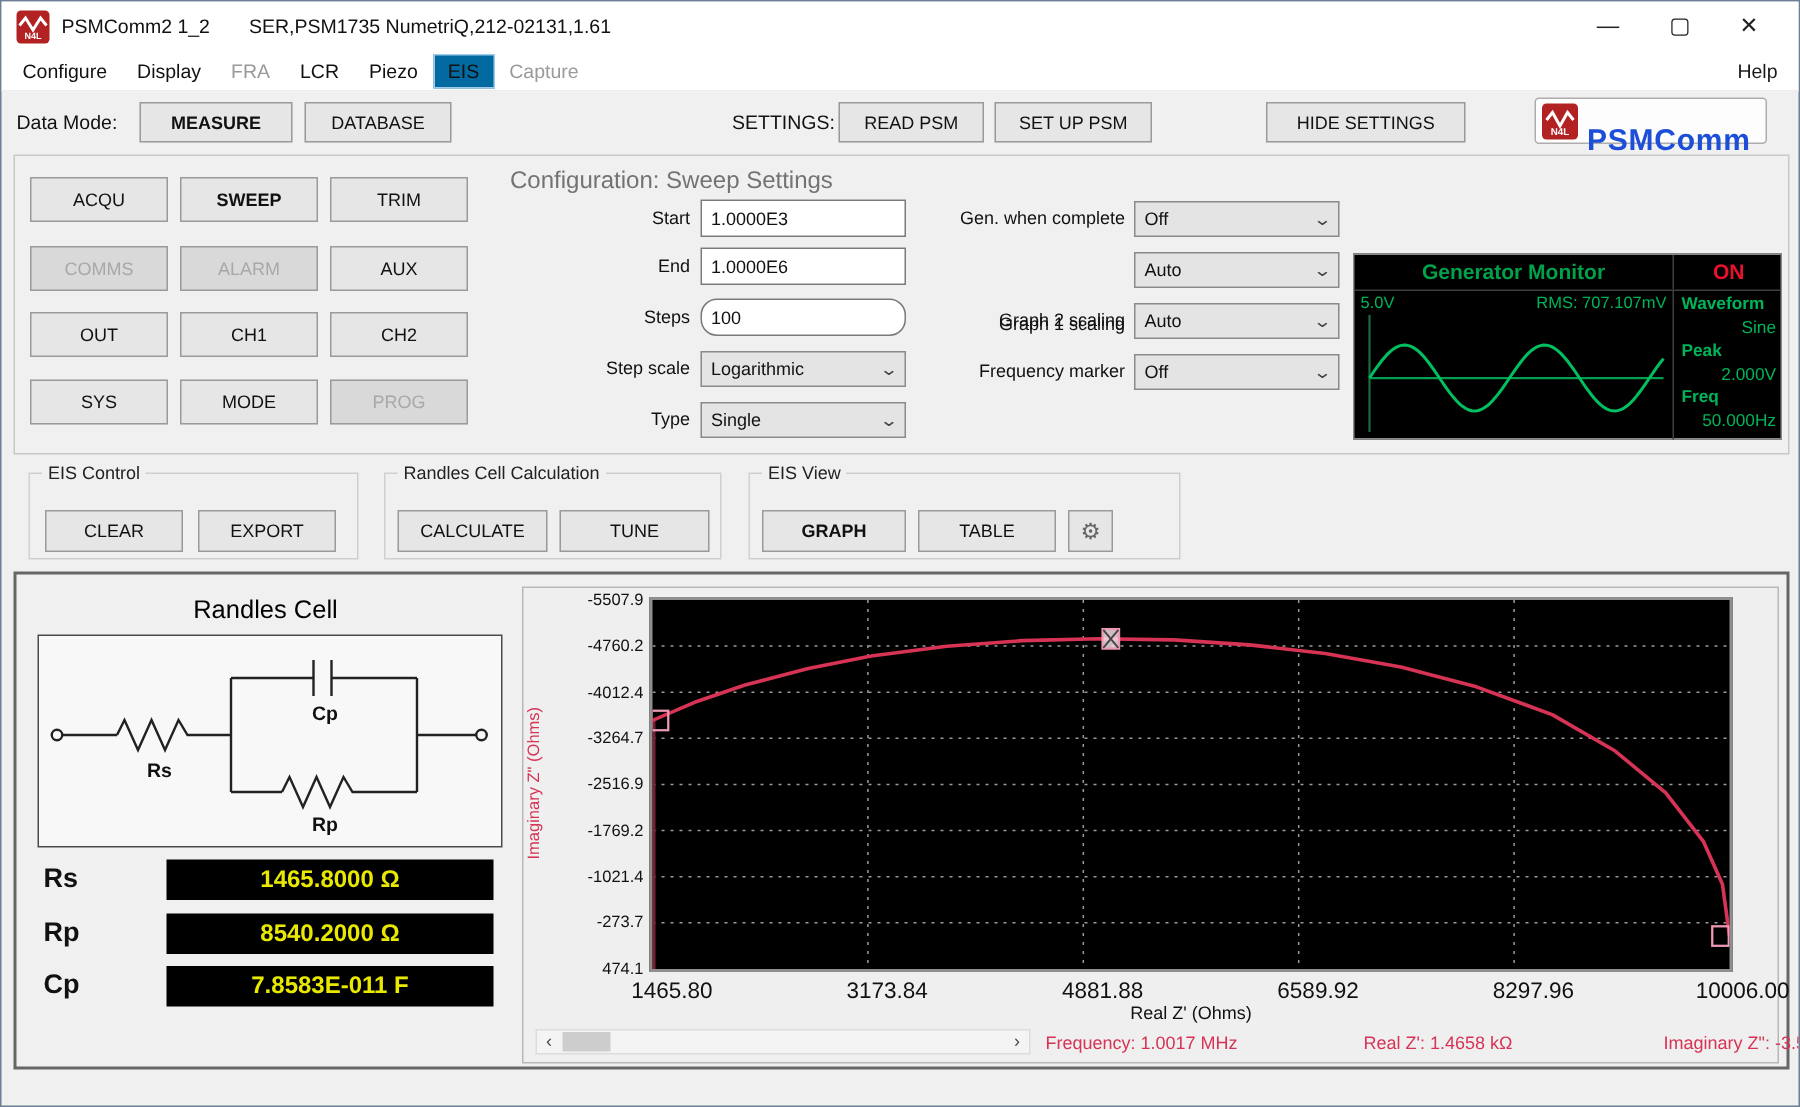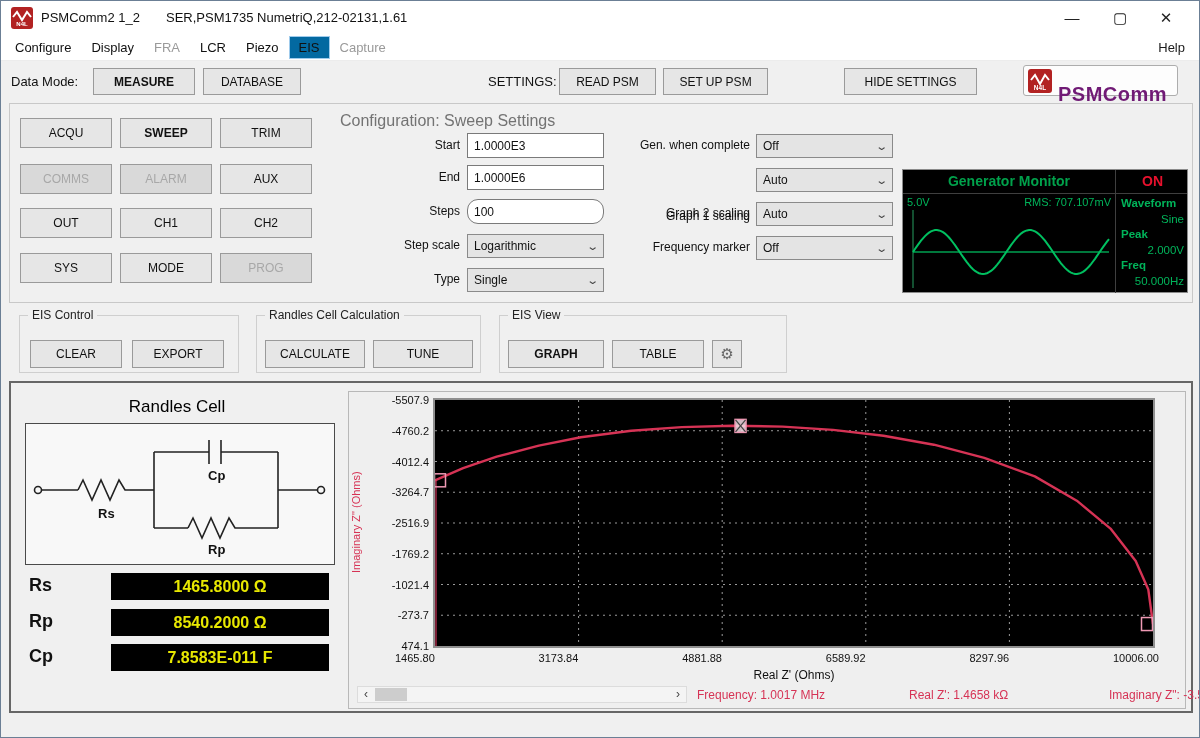--- a/index.html
+++ b/index.html
@@ -30,21 +30,21 @@
   .btn {
     background:#e6e6e6; border:1px solid #9a9a9a; color:#111;
     font-family:"Liberation Sans", sans-serif; font-size:12px;
     display:flex; align-items:center; justify-content:center; cursor:default;
   }
   .btn.bold { font-weight:bold; }
   .btn.disabled { background:#d9d9d9; color:#a8a8a8; }
   .toolbar .btn { position:absolute; height:27px; }
   .logo-box { position:absolute; left:1022px; top:4px; width:155px; height:31px; background:#fdfdfd; border:1px solid #adadad; border-radius:3px; display:flex; align-items:center; padding-left:4px; }
   .logo-icon { width:24px; height:24px; background:#b22222; border-radius:3px; }
-  .logo-text { font-size:20px; font-weight:bold; color:#701a75; margin-left:6px; letter-spacing:0.5px;margin-top:28px; }
+  .logo-text { font-size:20px; font-weight:bold; color:#1d4ed8; margin-left:6px; letter-spacing:0.5px;margin-top:28px; }
   
   .settings-panel { position:absolute; left:8px; top:102px; width:1184px; height:200px; border:1px solid #c8c8c8; background:#f0f0f0; }
   .psm-grid { position:absolute; left:10px; top:14px; width:300px; height:172px; }
   .psm-grid .btn { position:absolute; width:92px; height:30px; }
   .group-title { position:absolute; left:330px; top:8px; font-size:16px; color:#737373; }
   .form-label { position:absolute; text-align:right; font-size:12px; color:#111; width:120px; }
   .tinput { position:absolute; width:137px; height:25px; border:1px solid #7a7a7a; background:#fff; font-family:"Liberation Sans", sans-serif; font-size:12px; padding:0 6px; color:#111; }
   .dropdown { position:absolute; width:137px; height:24px; border:1px solid #8a8a8a; background:#e4e4e4; display:flex; align-items:center; padding:0 6px; font-size:12px; color:#111; }
   .dropdown .chev { margin-left:auto; font-size:11px; color:#444; transform:scaleX(1.4); }
   
@@ -68,21 +68,21 @@
   .randles-title { position:absolute; left:0; top:14px; width:332px; text-align:center; font-size:17px; color:#000; }
   .circuit-box { position:absolute; left:14px; top:40px; width:310px; height:142px; background:#f8f8f8; border:1px solid #4a4a4a; }
   .param-row { position:absolute; left:0; width:332px; height:27px; }
   .param-name { position:absolute; left:18px; top:2px; font-size:18px; font-weight:bold; color:#111; }
   .param-value { position:absolute; left:100px; top:0; width:218px; height:27px; background:#000; color:#e8e800; font-size:16px; font-weight:bold; text-align:center; line-height:27px; }
   
   .graph-widget { position:absolute; left:337px; top:8px; width:838px; height:318px; border:1px solid #b8b8b8; background:#efefef; }
   .ylab { position:absolute; left:1px; top:30px; height:200px; writing-mode:vertical-rl; transform:rotate(180deg); color:#d63355; font-size:11px; text-align:center; }
   .ytick { position:absolute; width:68px; text-align:right; font-size:11px; color:#111; }
   .plot-frame { position:absolute; left:84px; top:6px; width:722px; height:250px; border:2px solid #8f8f8f; background:#000; }
-  .xtick { position:absolute; top:260px; width:80px; text-align:left; font-size:11px; color:#111; }
+  .xtick { position:absolute; top:260px; width:80px; text-align:right; font-size:15px; color:#111; }
   .xlab { position:absolute; left:84px; top:276px; width:722px; text-align:center; font-size:12px; color:#111; }
   .scrollbar { position:absolute; left:8px; top:294px; width:330px; height:17px; background:#f4f4f4; border:1px solid #dcdcdc; }
   .sb-arrow { position:absolute; top:0; width:16px; height:15px; text-align:center; line-height:15px; font-size:12px; color:#444; }
   .sb-thumb { position:absolute; left:17px; top:1px; width:32px; height:13px; background:#cdcdcd; }
   .readout { position:absolute; top:296px; font-size:12px; color:#d63355; white-space:nowrap; }
   .ro-freq { left:348px; } .ro-real { left:560px; } .ro-imag { left:760px; }
 </style>
 </head>
 <body>
 

